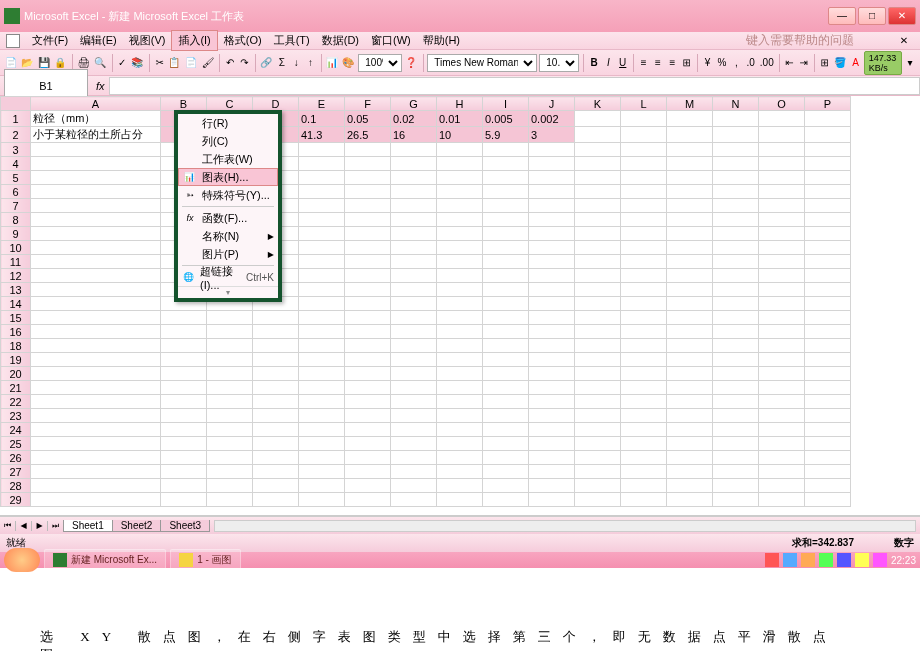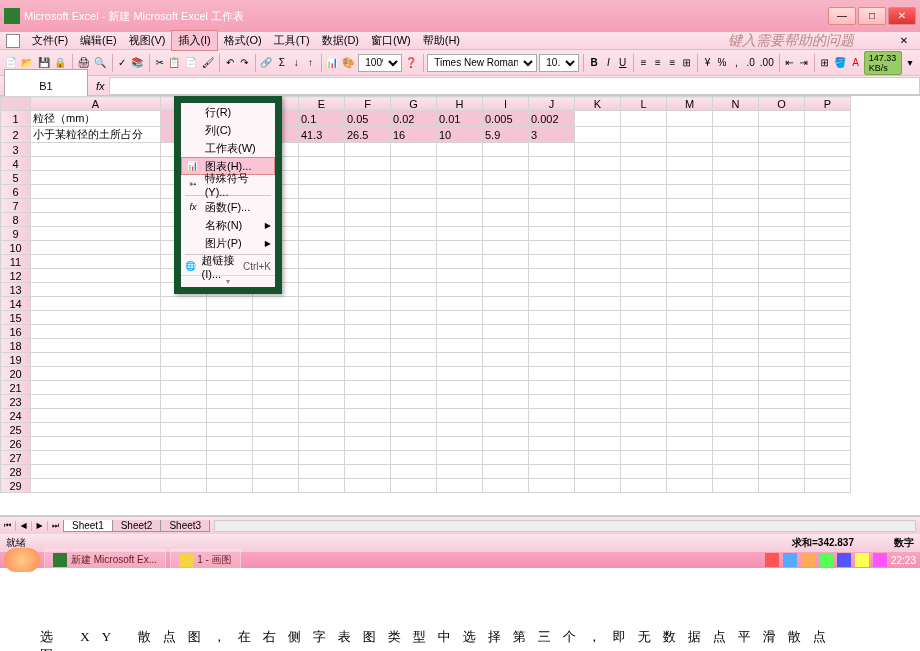--- a/index.html
+++ b/index.html
@@ -11,21 +11,21 @@
     .titlebar .title-text { color: #fff; font-size: 11px; flex: 1; }
     .titlebar .window-controls { display: flex; gap: 2px; }
     .titlebar .win-btn { width: 28px; height: 18px; background: linear-gradient(#fdd, #fbb); border: 1px solid #d88; border-radius: 2px; text-align: center; line-height: 16px; font-size: 10px; }
     .titlebar .win-btn.close { background: linear-gradient(#f66, #d33); color: #fff; }
     
     
     .menubar { background: linear-gradient(#fce5ec, #f9d4e0); height: 18px; display: flex; align-items: center; padding: 0 6px; border-bottom: 1px solid #e8b8c8; }
     .menubar .doc-icon { width: 14px; height: 14px; background: #fff; border: 1px solid #888; margin-right: 6px; }
     .menu-item { padding: 2px 6px; cursor: default; font-size: 11px; }
     .menu-item.active { background: #f9c5d5; border: 1px solid #d88; }
-    .menubar .help-box { margin-left: auto; color: #b88; font-size: 14px; padding: 0 40px; font-style: italic; }
+    .menubar .help-box { margin-left: auto; color: #b88; font-size: 12px; padding: 0 40px; }
     
     
     .toolbar { background: linear-gradient(#fce5ec, #f9d4e0); height: 26px; display: flex; align-items: center; padding: 0 4px; border-bottom: 1px solid #e8b8c8; gap: 2px; }
     .tb-btn { width: 20px; height: 20px; display: inline-flex; align-items: center; justify-content: center; font-size: 10px; border: 1px solid transparent; }
     .tb-sep { width: 1px; height: 18px; background: #d8a8b8; margin: 0 2px; }
     .tb-select { font-size: 10px; height: 18px; border: 1px solid #aaa; background: #fff; padding: 0 2px; }
     .font-select { width: 110px; }
     .size-select { width: 40px; }
     .zoom-select { width: 44px; }
     .net-badge { margin-left: auto; background: #9c6; border: 1px solid #7a4; padding: 1px 4px; font-size: 9px; border-radius: 2px; }
@@ -41,21 +41,21 @@
     .grid-table { border-collapse: collapse; table-layout: fixed; }
     .grid-table th, .grid-table td { border: 1px solid #d4d4d4; font-size: 11px; font-weight: normal; height: 14px; overflow: hidden; white-space: nowrap; padding: 0 2px; text-align: left; }
     .grid-table th { background: linear-gradient(#fce5ec, #f5ccdb); text-align: center; font-weight: normal; }
     .grid-table .row-hdr { background: linear-gradient(90deg, #fce5ec, #f5ccdb); text-align: center; width: 30px; }
     .grid-table .corner { background: #f5ccdb; width: 30px; }
     .col-A { width: 130px; }
     .col { width: 46px; }
     .highlight-row td.data-cell { background: #f5c5d5; }
     
     
-    .dropdown { position: absolute; left: 174px; top: 0; width: 108px; background: #fdf5f8; border: 7px solid #14532d; box-shadow: 2px 2px 4px rgba(0,0,0,0.3); z-index: 10; }
+    .dropdown { position: absolute; left: 174px; top: 14px; width: 108px; background: #fdf5f8; border: 4px solid #14532d; box-shadow: 2px 2px 4px rgba(0,0,0,0.3); z-index: 10; }
     .dropdown .dd-item { display: flex; align-items: center; padding: 2px 4px; font-size: 11px; height: 18px; }
     .dropdown .dd-item.hover { background: #f9c5d5; border: 1px solid #d88; padding: 1px 3px; }
     .dropdown .dd-icon { width: 16px; height: 14px; margin-right: 4px; display: inline-flex; align-items: center; justify-content: center; font-size: 9px; }
     .dropdown .dd-arrow { margin-left: auto; font-size: 8px; }
     .dropdown .dd-shortcut { margin-left: auto; font-size: 10px; color: #555; }
     .dropdown .dd-sep { height: 1px; background: #ccc; margin: 2px 4px; }
     .dropdown .dd-expand { text-align: center; padding: 1px; font-size: 8px; color: #888; border-top: 1px solid #ddd; }
     
     
     .sheet-tabs { background: linear-gradient(#fce5ec, #f5ccdb); height: 18px; display: flex; align-items: center; font-size: 10px; border-top: 1px solid #ccc; }
@@ -562,20 +562,39 @@
           <td></td>
           <td></td>
           <td></td>
           <td></td>
           <td></td>
           <td></td>
           <td></td>
         </tr>
         <tr>
           <th class="row-hdr">21</th>
+          <td></td>
+          <td></td>
+          <td></td>
+          <td></td>
+          <td></td>
+          <td></td>
+          <td></td>
+          <td></td>
+          <td></td>
+          <td></td>
+          <td></td>
+          <td></td>
+          <td></td>
+          <td></td>
+          <td></td>
+          <td></td>
+        </tr>
+        <tr>
+          <th class="row-hdr">22</th>
           <td></td>
           <td></td>
           <td></td>
           <td></td>
           <td></td>
           <td></td>
           <td></td>
           <td></td>
           <td></td>
           <td></td>

